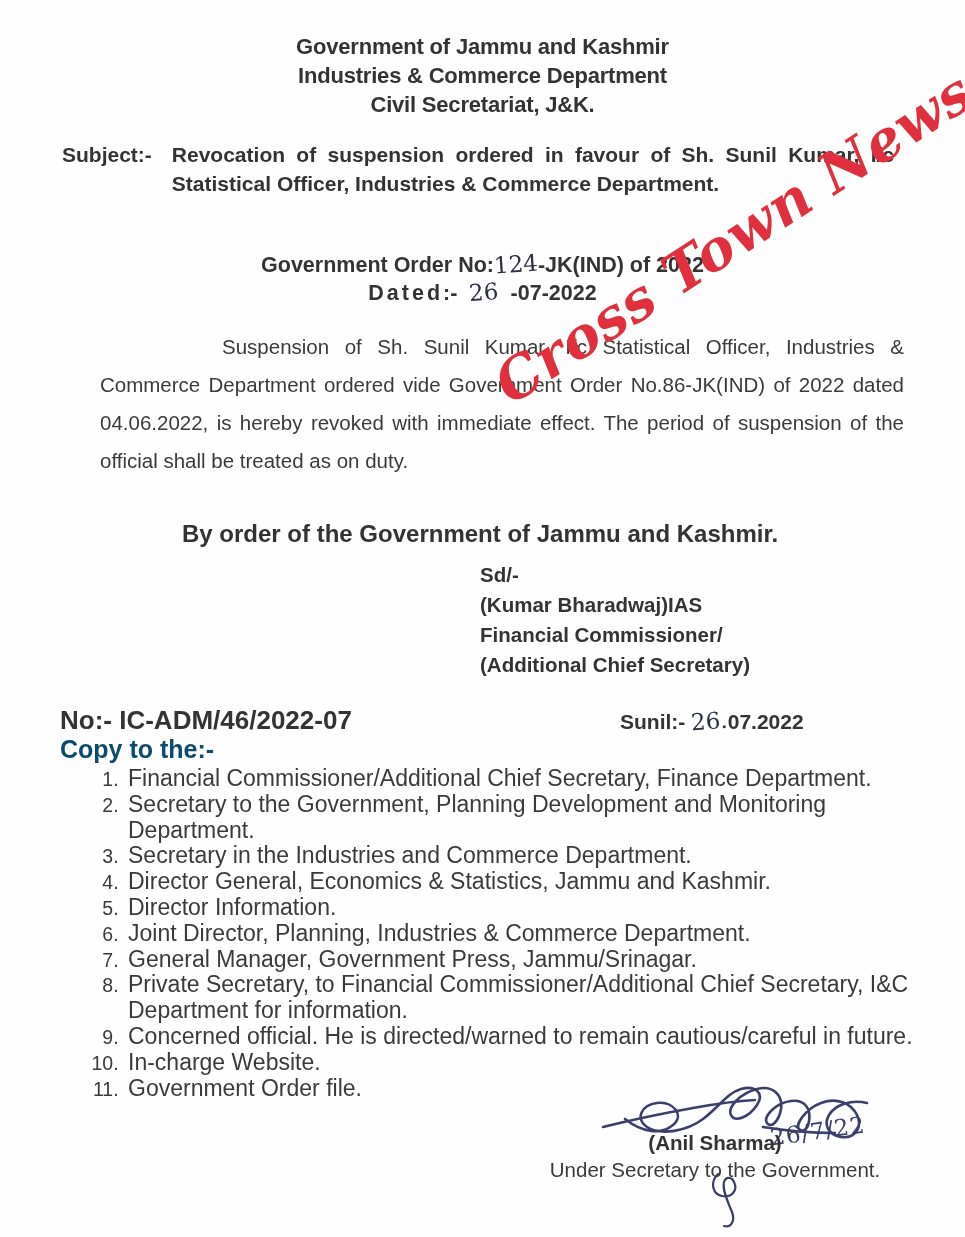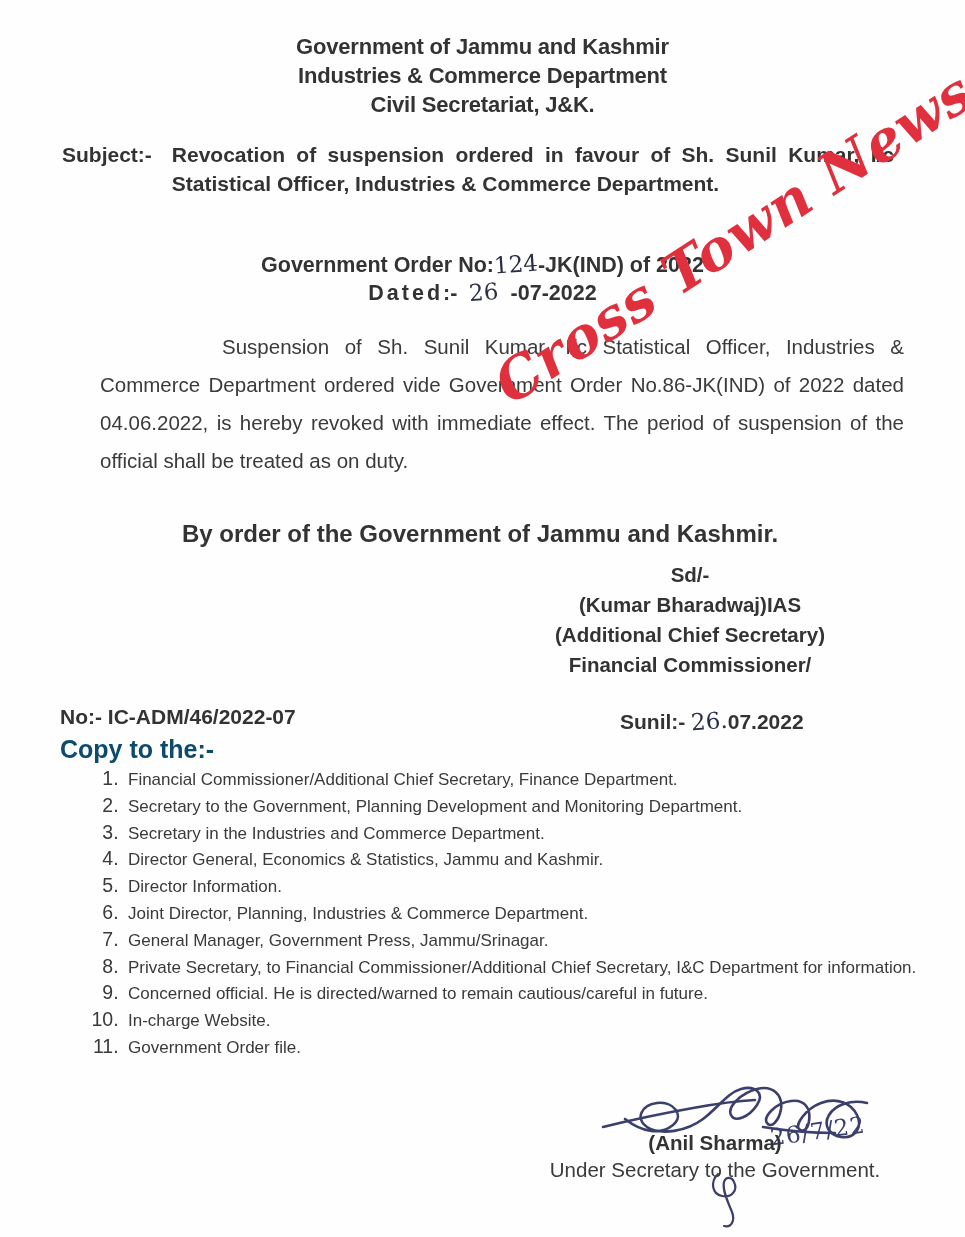--- a/index.html
+++ b/index.html
@@ -123,34 +123,33 @@
     font-size: 24px;
     color: #333333;
   }
 
   
   .sig-block {
     position: absolute;
     top: 560px;
     left: 480px;
     width: 420px;
-    text-align: center;
     font-weight: bold;
     font-size: 20.5px;
     line-height: 30px;
     color: #333333;
   }
 
   
   .ref-no {
     position: absolute;
     top: 705px;
     left: 60px;
     font-weight: bold;
-    font-size: 21px;
+    font-size: 26px;
     color: #333333;
   }
   .ref-dated {
     position: absolute;
     top: 708px;
     left: 620px;
     font-weight: bold;
     font-size: 21px;
     color: #333333;
   }
@@ -165,21 +164,21 @@
 
   
   .copy-list {
     position: absolute;
     top: 766px;
     left: 78px;
     width: 800px;
     margin: 0;
     padding: 0 0 0 46px;
     list-style: decimal;
-    font-size: 17px;
+    font-size: 23px;
     line-height: 25.8px;
     color: #3a3a3a;
   }
   .copy-list li {
     padding-left: 4px;
     margin: 0;
   }
   .copy-list li::marker {
     font-size: 19.5px;
   }
@@ -272,22 +271,22 @@
     <span>-07-2022</span>
   </div>
 
   <div class="body-para">Suspension of Sh. Sunil Kumar, I/c Statistical Officer, Industries &amp; Commerce Department ordered vide Government Order No.86-JK(IND) of 2022 dated 04.06.2022, is hereby revoked with immediate effect. The period of suspension of the official shall be treated as on duty.</div>
 
   <div class="by-order">By order of the Government of Jammu and Kashmir.</div>
 
   <div class="sig-block">
     <div>Sd/-</div>
     <div>(Kumar Bharadwaj)IAS</div>
+    <div>Financial Commissioner/</div>
     <div>(Additional Chief Secretary)</div>
-    <div>Financial Commissioner/</div>
   </div>
 
   <div class="ref-no">No:- IC-ADM/46/2022-07</div>
   <div class="ref-dated">
     <span>Sunil:-</span>
     <span class="hand">26.</span><span>07.2022</span>
   </div>
   <div class="copy-to">Copy to the:-</div>
 
   <ol class="copy-list" id="copy-list">

